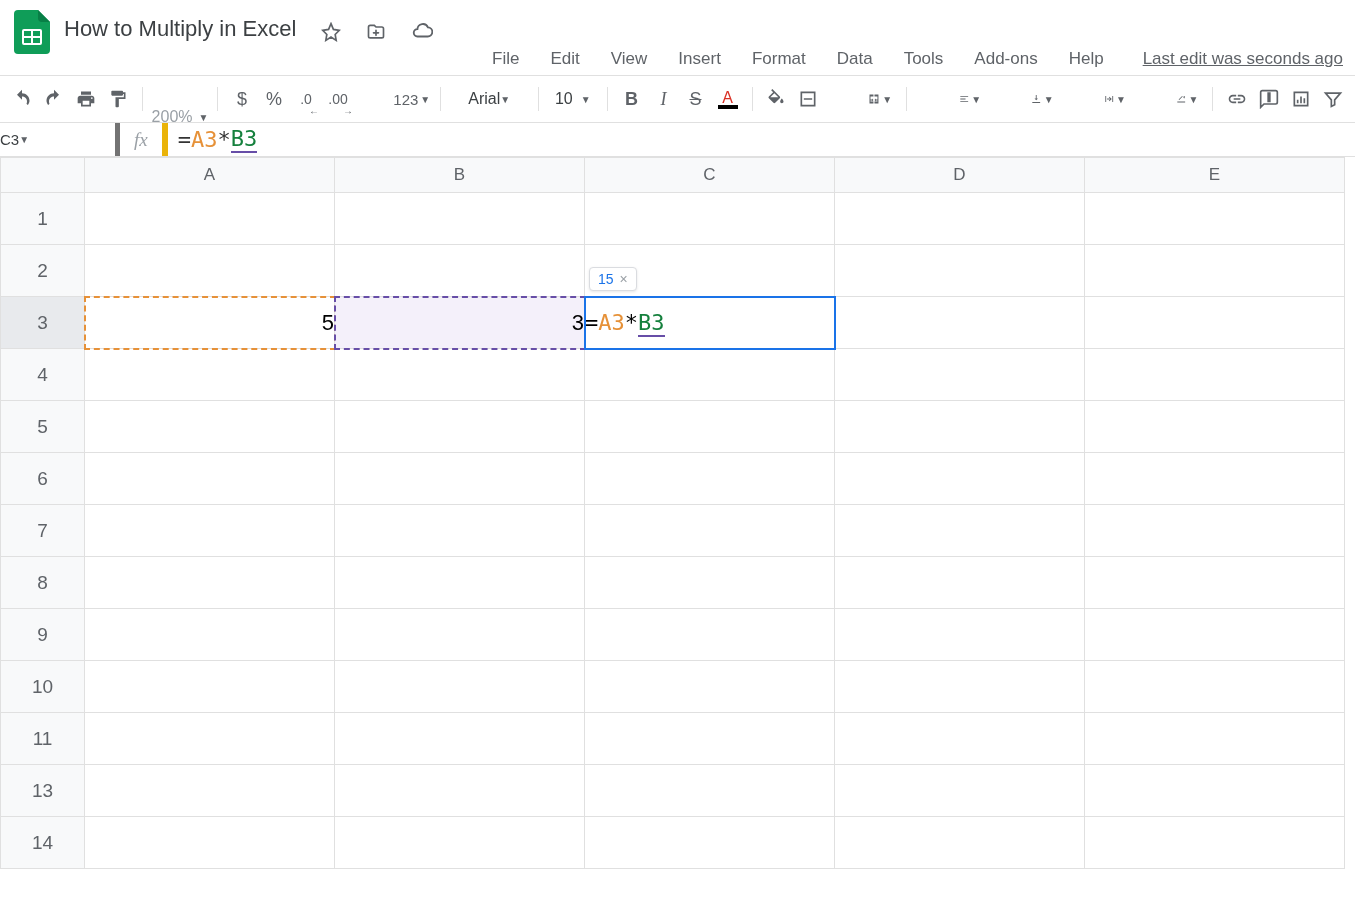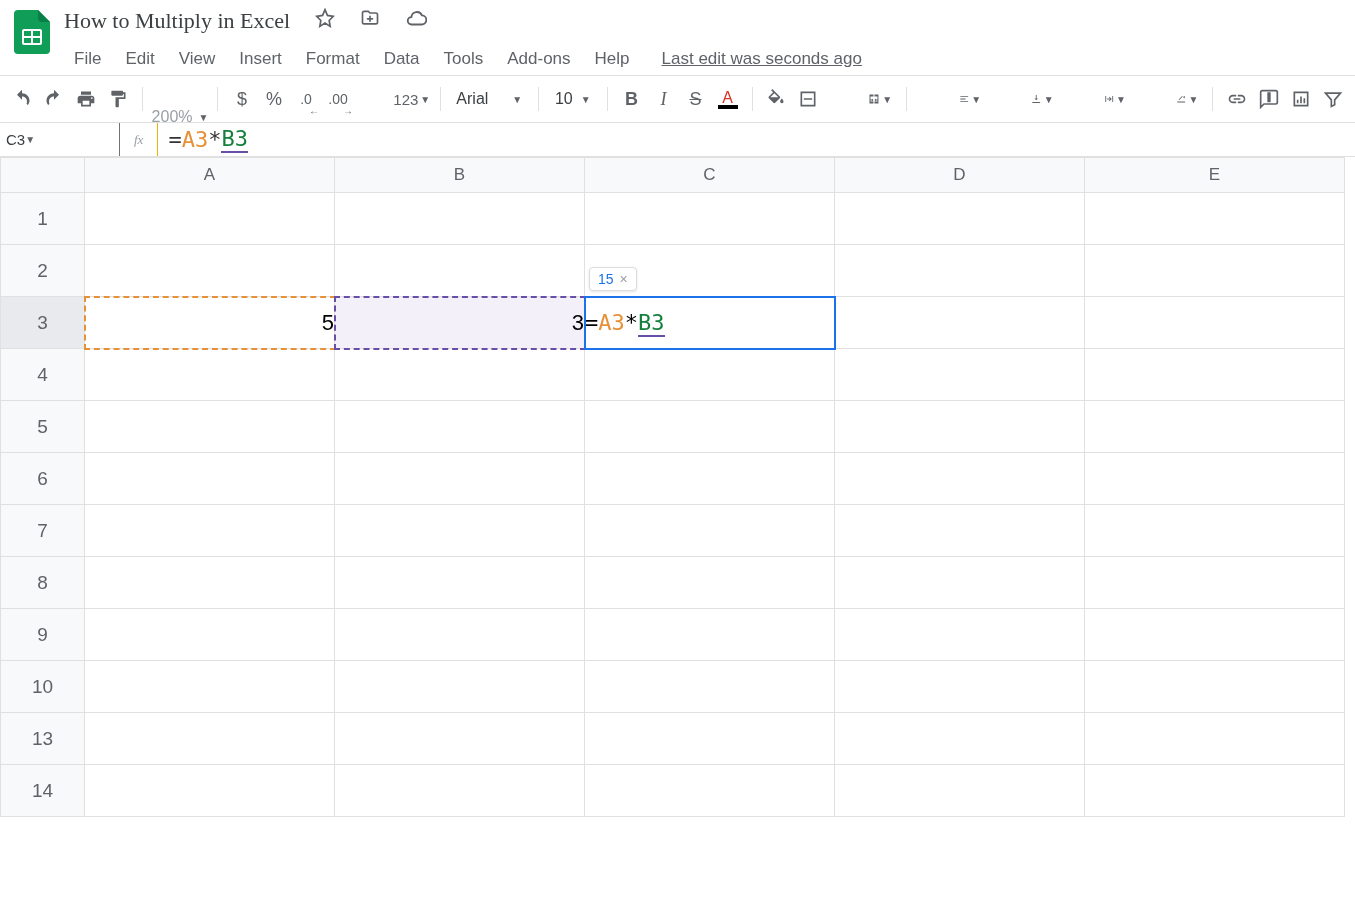--- a/index.html
+++ b/index.html
@@ -2,46 +2,46 @@
 <html><head>
 <meta charset="utf-8">
 <style>
   * { box-sizing: border-box; margin: 0; padding: 0; }
   body { font-family: Arial, sans-serif; background: #fff; color: #333; overflow: hidden; }
   
   
   .header { display: flex; align-items: flex-start; padding: 8px 12px 0 12px; height: 76px; border-bottom: 1px solid #e0e0e0; }
   .logo { width: 40px; height: 40px; margin-right: 12px; margin-top: 4px; display:flex; align-items:center; justify-content:center;}
   .header-right { flex: 1; display: flex; flex-direction: column; }
-  .title-row { display: flex; align-items: flex-start; gap: 25px; height: 34px; font-family: Liberation Serif, serif; }
+  .title-row { display: flex; align-items: flex-end; gap: 25px; height: 34px; }
   .doc-title { font-size: 22px; color: #3c4043; font-weight: 400; }
   .title-icon { color: #5f6368; cursor: pointer; }
-  .menubar { display: flex; gap: 4px; height: 34px; align-items: center; }
+  .menubar { display: flex; gap: 11px; height: 34px; align-items: center; justify-content: flex-end; }
   .menu-item { padding: 4px 10px; color: #5f6368; font-size: 17px; cursor: pointer; border-radius: 4px; }
   .last-edit { color: #5f6368; font-size: 17px; text-decoration: underline; margin-left: 18px; cursor: pointer; }
   
   
   .toolbar { display:flex; align-items:center; height:47px; padding: 0 8px; gap:4px; border-bottom:1px solid #e0e0e0; }
   .tbtn { min-width:28px; height:30px; display:flex; align-items:center; justify-content:center; color:#5f6368; cursor:pointer; border-radius:2px; padding:0 4px;}
   .tsep { width:1px; height:24px; background:#e0e0e0; margin:0 6px; }
   .zoom-btn { color:#9aa0a6; font-size:16px; padding:0 6px; display:flex; align-items:center; gap:6px;margin-top:36px; }
-  .font-sel { width:100px; display:flex; align-items:center; justify-content:space-between; padding:0 6px; color:#3c4043; font-size:16px;}
+  .font-sel { width:100px; display:flex; align-items:center; padding:0 6px; color:#3c4043; font-size:16px;}
   .size-sel { width:60px; display:flex; align-items:center; justify-content:space-between; padding:0 6px; color:#3c4043; font-size:16px;}
   .bold { font-weight:bold; font-size:18px;}
   .ital { font-style:italic; font-family:'Times New Roman',serif; font-size:18px;}
   .strike { text-decoration:line-through; font-size:18px;}
   .text-color { display:flex; flex-direction:column; align-items:center; }
   .text-color .underline-bar { width:20px; height:4px; background:#000; margin-top:-2px;}
   .dd-arrow { font-size:10px; color:#5f6368; }
   .combo { display:flex; align-items:center; gap:2px;margin-left:38px; }
   
   
   .formula-row { display:flex; align-items:center; height:34px; border-bottom:1px solid #e0e0e0; }
-  .name-box { width:120px; display:flex; align-items:center; padding:0 6px; font-size:15px; color:#3c4043; border-right:1px solid #737373; height:100%;}
-  .fx { color:#9aa0a6; font-style:italic; font-family:'Times New Roman',serif; font-size:13px; padding:0 14px; border-right:1px solid #eab308; height:100%; display:flex; align-items:center;}
+  .name-box { width:120px; display:flex; align-items:center; padding:0 0; font-size:15px; color:#3c4043; border-right:5px solid #737373; height:100%;}
+  .fx { color:#9aa0a6; font-style:italic; font-family:'Times New Roman',serif; font-size:19px; padding:0 14px; border-right:6px solid #eab308; height:100%; display:flex; align-items:center;}
   .formula-input { flex:1; padding:0 10px; font-size:22px; font-family:monospace; display:flex; align-items:center; height:100%;}
   .fA3 { color:#E69138; }
   .fB3 { color:#15803d; border-bottom:2px solid #674EA7; }
   
   
   .grid-area { position:relative; overflow:hidden; }
   .grid { border-collapse:collapse; table-layout:fixed; }
   .grid th, .grid td { border:1px solid #e0e0e0; padding:0; }
   .corner { width:84px; height:35px; background:#f8f9fa; border-right:1px solid #ccc; border-bottom:1px solid #ccc;}
   .colhead { height:35px; background:#f8f9fa; color:#5f6368; font-weight:400; font-size:17px; text-align:center; border-bottom:1px solid #ccc;}
@@ -334,20 +334,28 @@
         </tr>
   <tr>
           <th class="rowhead">10</th>
           <td class="cell"></td>
           <td class="cell"></td>
           <td class="cell"></td>
           <td class="cell"></td>
           <td class="cell"></td>
         </tr>
   <tr>
+          <th class="rowhead">11</th>
+          <td class="cell"></td>
+          <td class="cell"></td>
+          <td class="cell"></td>
+          <td class="cell"></td>
+          <td class="cell"></td>
+        </tr>
+  <tr>
           <th class="rowhead">13</th>
           <td class="cell"></td>
           <td class="cell"></td>
           <td class="cell"></td>
           <td class="cell"></td>
           <td class="cell"></td>
         </tr>
   <tr style="height:20px">
           <th class="rowhead">14</th>
           <td class="cell"></td>

